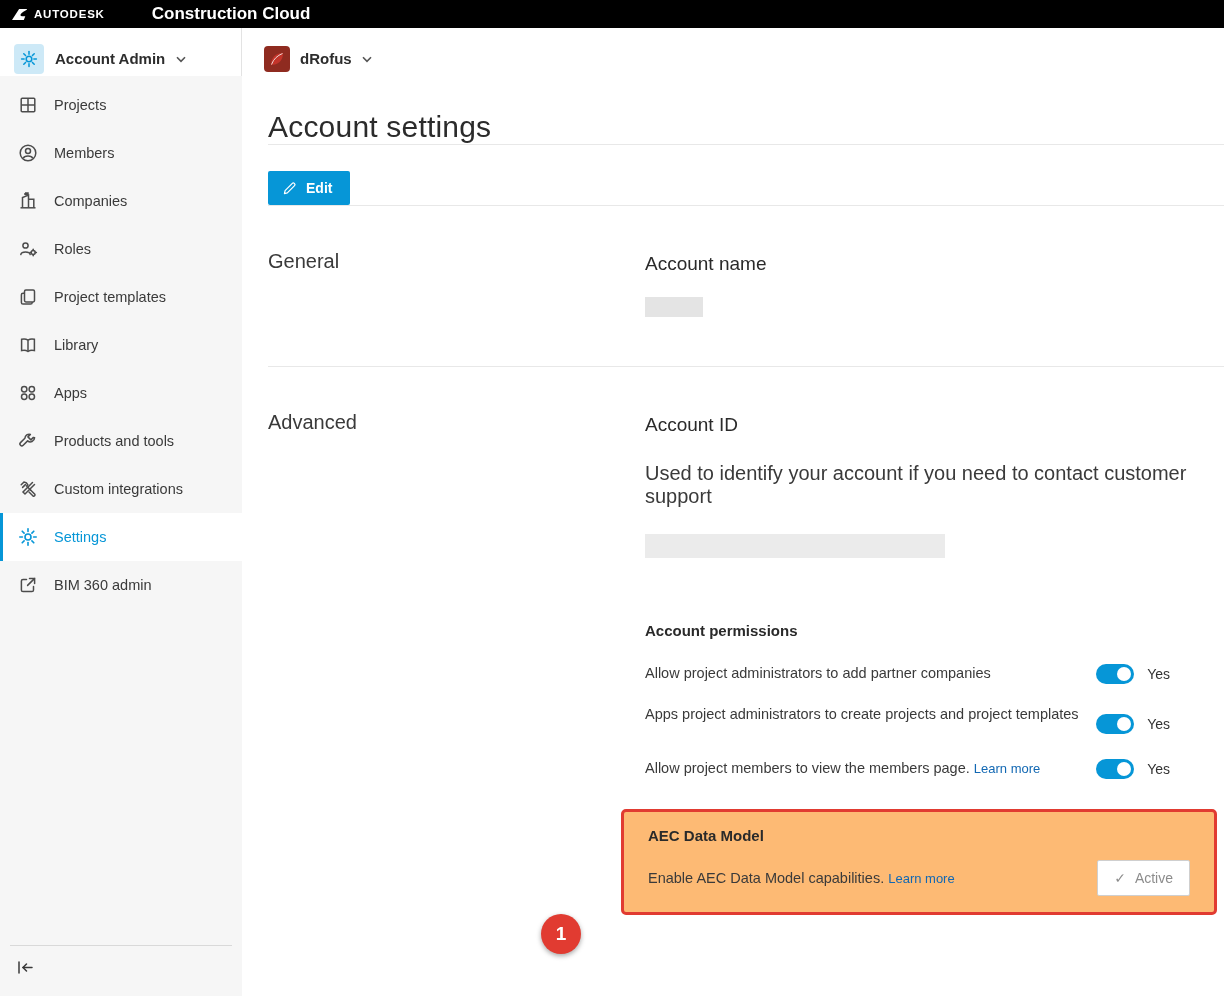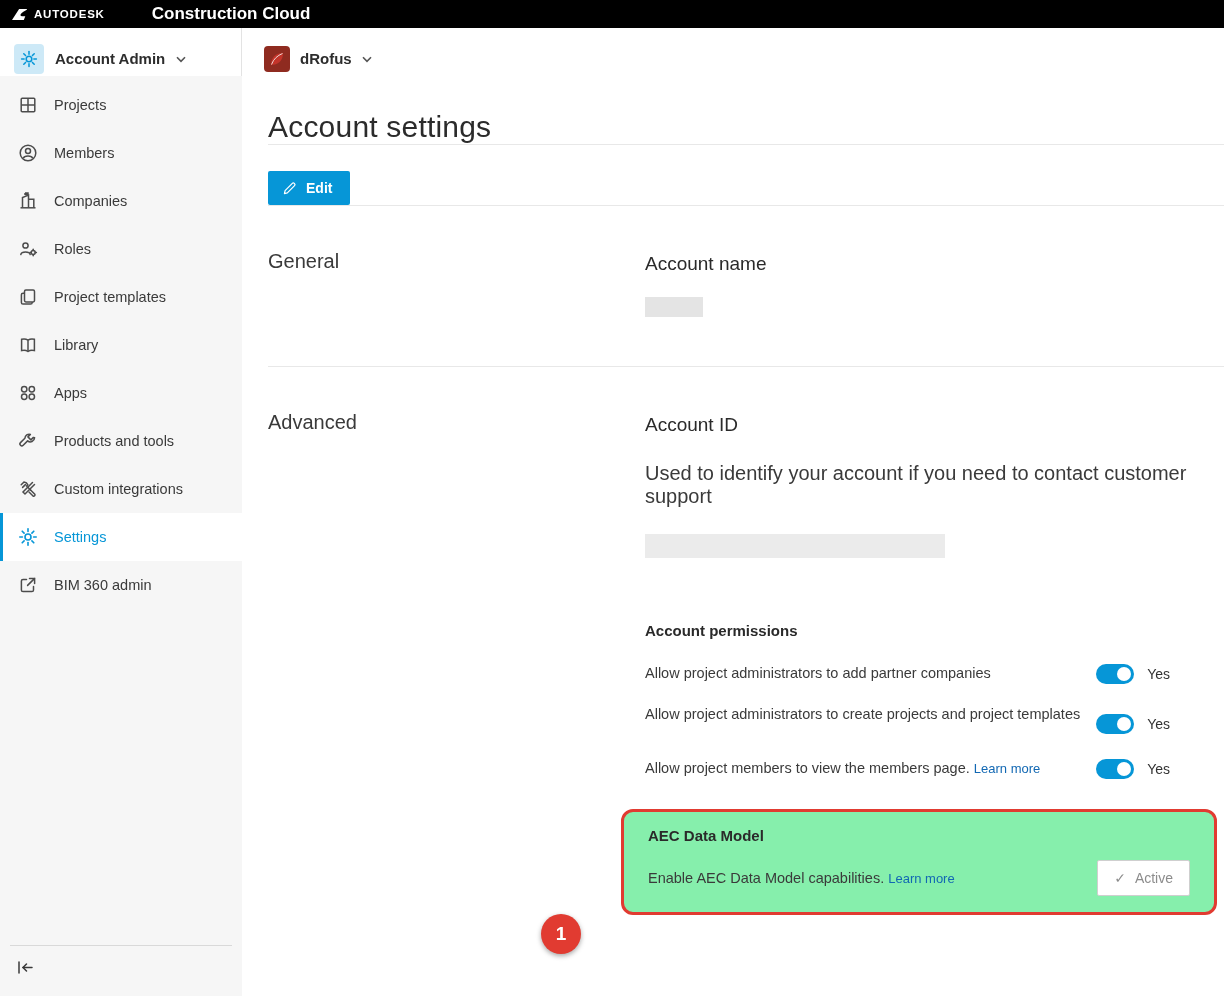--- a/index.html
+++ b/index.html
@@ -50,21 +50,21 @@
   .rows { padding-right:54px; }
   .perm-row { display:flex; align-items:center; justify-content:space-between; margin-top:24px; }
   .perm-row.tall { align-items:flex-start; margin-top:20px; }
   .perm-label { font-size:14.5px; color:#3a3a3a; max-width:450px; line-height:1.45; }
   .perm-link, .aec-link { color:#1268b3; font-size:13px; text-decoration:none; cursor:pointer; }
   .perm-ctl { display:flex; align-items:center; gap:13px; flex:none; }
   .toggle { width:38px; height:20px; border-radius:10px; background:#0696d7; position:relative; cursor:pointer; flex:none; }
   .toggle::after { content:""; position:absolute; top:3px; right:3px; width:14px; height:14px; border-radius:50%; background:#fff; }
   .perm-value { font-size:14px; color:#333; }
 
-  .aec-box { margin-left:-24px; margin-top:30px; width:596px; border:3px solid #e13b31; border-radius:12px; padding:15px 24px 16px; background:#86efac; }
+  .aec-box { margin-left:-24px; margin-top:30px; width:596px; border:3px solid #e13b31; border-radius:5px; padding:15px 24px 16px; background:#fdba74; }
   .aec-heading { font-size:15px; font-weight:700; color:#2a2a2a; }
   .aec-row { display:flex; align-items:center; justify-content:space-between; margin-top:16px; }
   .aec-desc { font-size:14.5px; color:#3a3a3a; }
   .active-btn { display:inline-flex; align-items:center; gap:9px; background:#fff; border:1px solid #cfcfcf; border-radius:2px; color:#8c8c8c; font-size:14px; font-family:inherit; padding:9px 16px; cursor:default; }
   .active-btn .check { font-size:14px; }
 
   .marker { position:absolute; left:299px; top:838px; width:40px; height:40px; border-radius:50%; background:#e13b31; color:#fff; font-size:19px; font-weight:700; display:flex; align-items:center; justify-content:center; box-shadow:0 2px 5px rgba(0,0,0,0.35); }
 
   svg { display:block; }
 </style>
@@ -289,21 +289,21 @@
 
       <div class="rows">
         <div class="perm-row">
           <span class="perm-label">Allow project administrators to add partner companies</span>
           <span class="perm-ctl">
             <span class="toggle"></span>
             <span class="perm-value">Yes</span>
           </span>
         </div>
         <div class="perm-row tall">
-          <span class="perm-label">Allow project administrators to create projects and project templates</span>
+          <span class="perm-label">Apps project administrators to create projects and project templates</span>
           <span class="perm-ctl" style="margin-top:10px;">
             <span class="toggle"></span>
             <span class="perm-value">Yes</span>
           </span>
         </div>
         <div class="perm-row">
           <span class="perm-label">
             <span>Allow project members to view the members page.</span>
             <a class="perm-link">Learn more</a>
           </span>

